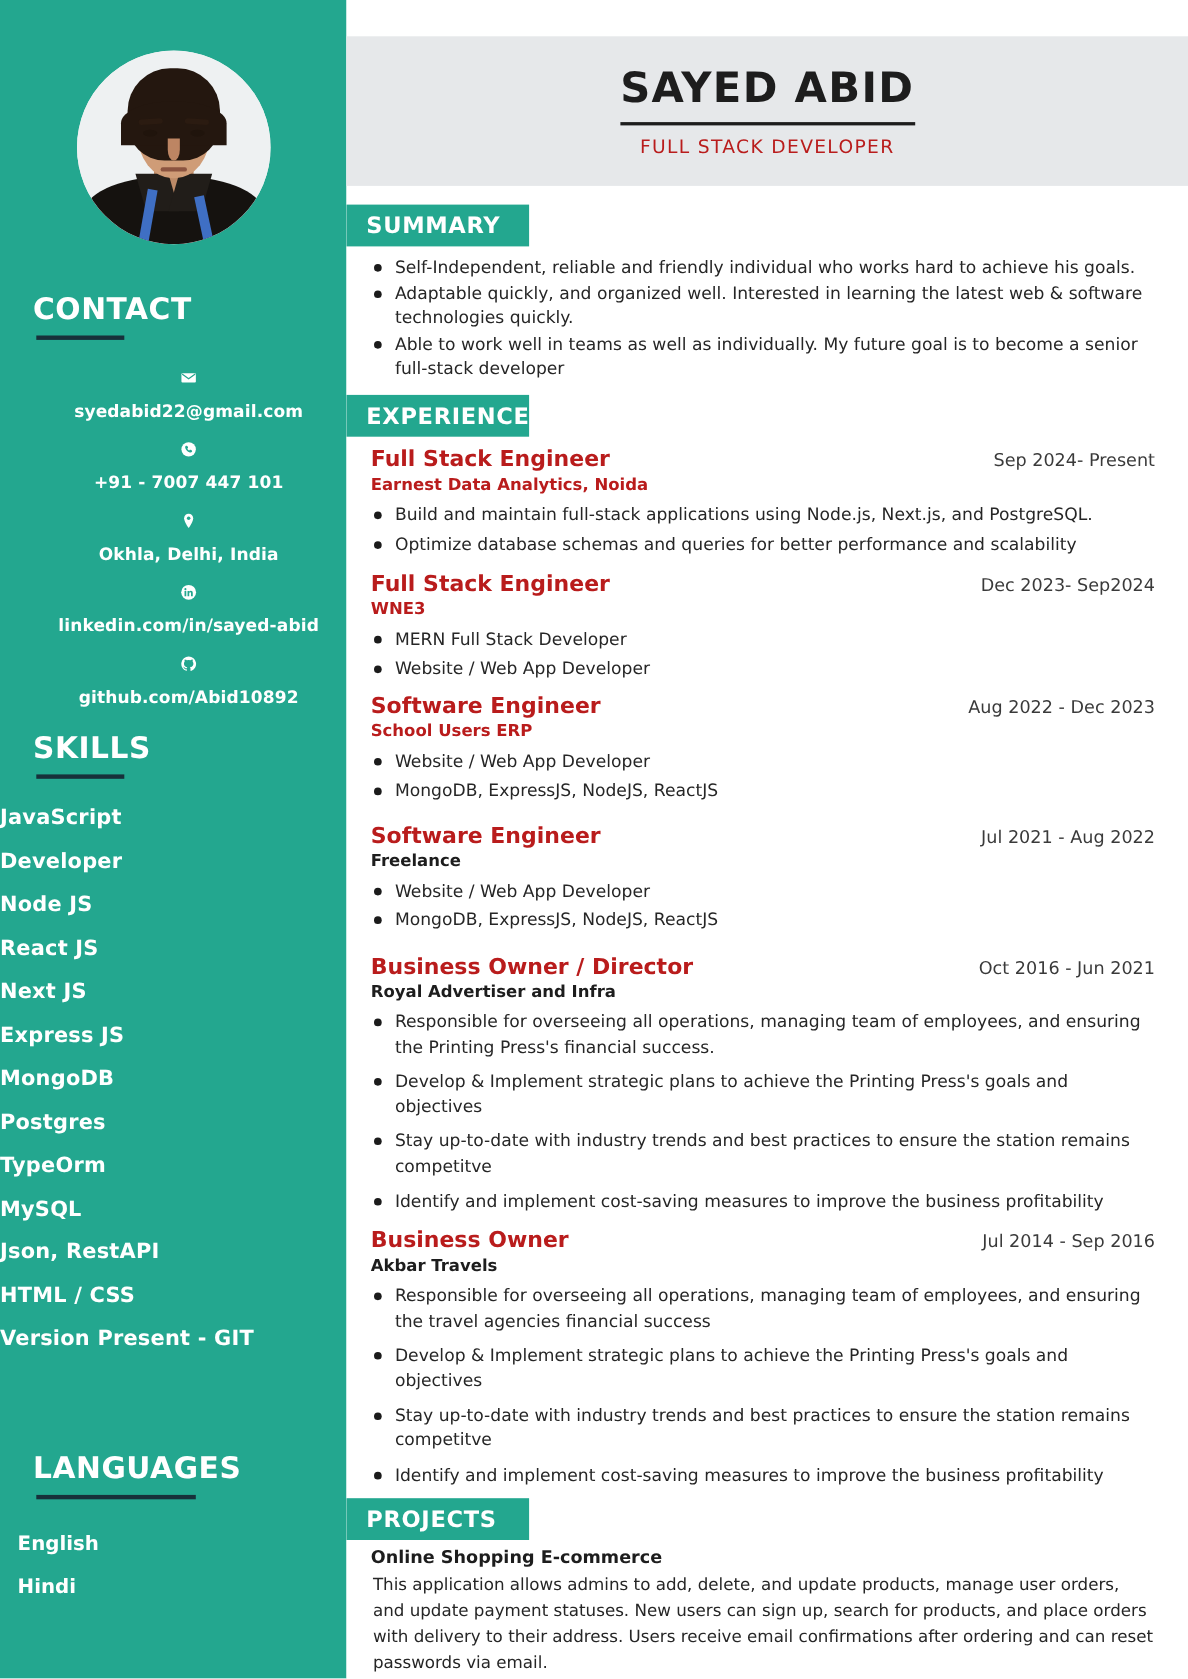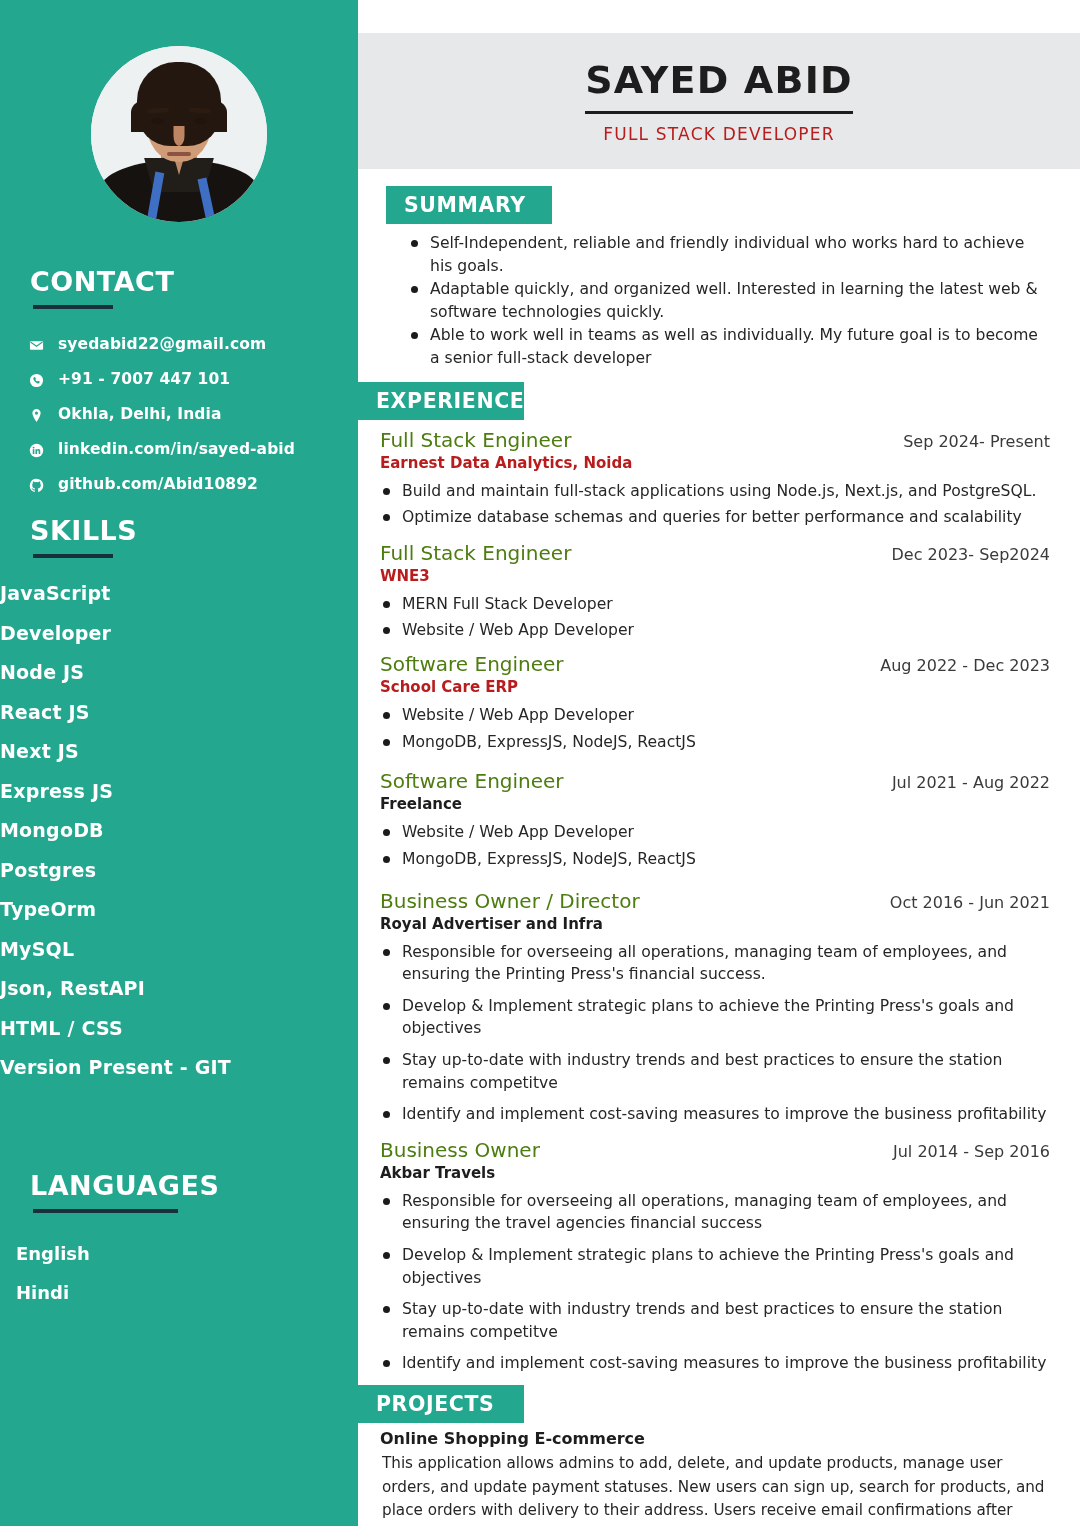--- a/index.html
+++ b/index.html
@@ -10,21 +10,21 @@
     background: #ffffff;
     font-family: "DejaVu Sans", "Liberation Sans", sans-serif;
     overflow: hidden;
     position: relative;
   }
 
   .page { display: flex; width: 1080px; height: 1526px; }
 
   
   .sidebar {
-    width: 358px;
+    width: 315px;
     background: #23a78f;
     color: #ffffff;
     flex-shrink: 0;
     position: relative;
   }
 
   .photo-wrap {
     width: 176px; height: 176px;
     margin: 46px auto 0 auto;
     border-radius: 50%;
@@ -96,23 +96,23 @@
     color: #ffffff;
   }
   .side-rule {
     height: 4px; background: #17303a;
     margin: 8px 0 0 33px; width: 80px;
   }
   .side-rule.wide { width: 145px; }
 
   .contact-list { margin-top: 26px; padding-left: 28px; }
   .contact-row {
-    display: flex; align-items: flex-end; gap: 14px;
+    display: flex; align-items: center; gap: 14px;
     margin-bottom: 17px; font-size: 15.5px; font-weight: 700;
-    color: #ffffff; letter-spacing: .1px;
+    color: #ffffff; letter-spacing: .1px; flex-direction: column;
   }
   .ci { width: 16px; height: 16px; flex-shrink: 0; display:flex; align-items:center; justify-content:center; }
   .ci svg { display:block; }
 
   .skills-list { margin-top: 24px; }
   .skill-item {
     font-size: 19px; font-weight: 700; color: #ffffff;
     margin-bottom: 17.5px; letter-spacing: .2px;
   }
 
@@ -140,21 +140,21 @@
     display: inline-block;
     background: #23a78f;
     color: #ffffff;
     font-size: 20.5px;
     font-weight: 700;
     letter-spacing: .6px;
     padding: 7px 0 7px 18px;
     min-width: 166px;
     margin-left: 0;
   }
-  .badge-row { margin-top: 17px; padding-left: 28px; }
+  .badge-row { margin-top: 17px; }
 
   .body-pad { padding-left: 22px; padding-right: 30px; }
 
   ul.bul { list-style: none; margin: 8px 0 0 0; }
   ul.bul li {
     position: relative;
     padding-left: 22px;
     font-size: 15.6px;
     line-height: 1.45;
     color: #262626;
@@ -168,21 +168,21 @@
     background: #1b1b1b;
     border-radius: 50%;
   }
   ul.bul.tight li { margin-bottom: 4px; }
   ul.bul.loose li { margin-bottom: 9px; }
 
   .job { margin-top: 8px; }
   .job-head {
     display: flex; justify-content: space-between; align-items: baseline;
   }
-  .job-title { font-size: 20px; font-weight: 400; color: #4d7c0f; }
+  .job-title { font-size: 20px; font-weight: 700; color: #b91c1c; }
   .job-date { font-size: 16px; color: #3a3a3a; white-space: nowrap; }
   .job-org { font-size: 15px; font-weight: 700; color: #b91c1c; margin-top: 2px; }
   .job-org.dark { color: #1d1d1d; }
 
   .proj-title { font-size: 16px; font-weight: 700; color: #1d1d1d; margin-top: 6px; }
   .proj-desc { font-size: 15.2px; line-height: 1.55; color: #262626; margin-top: 4px; padding-left: 2px; }
 </style>
 </head>
 <body>
 
@@ -349,21 +349,21 @@
             <li>MERN Full Stack Developer</li>
             <li>Website / Web App Developer</li>
           </ul>
         </div>
 
         <div class="job" style="margin-top:10px;">
           <div class="job-head">
             <span class="job-title">Software Engineer</span>
             <span class="job-date">Aug 2022 - Dec 2023</span>
           </div>
-          <div class="job-org">School Care ERP</div>
+          <div class="job-org">School Users ERP</div>
           <ul class="bul tight">
             <li>Website / Web App Developer</li>
             <li>MongoDB, ExpressJS, NodeJS, ReactJS</li>
           </ul>
         </div>
 
         <div class="job" style="margin-top:16px;">
           <div class="job-head">
             <span class="job-title">Software Engineer</span>
             <span class="job-date">Jul 2021 - Aug 2022</span>

